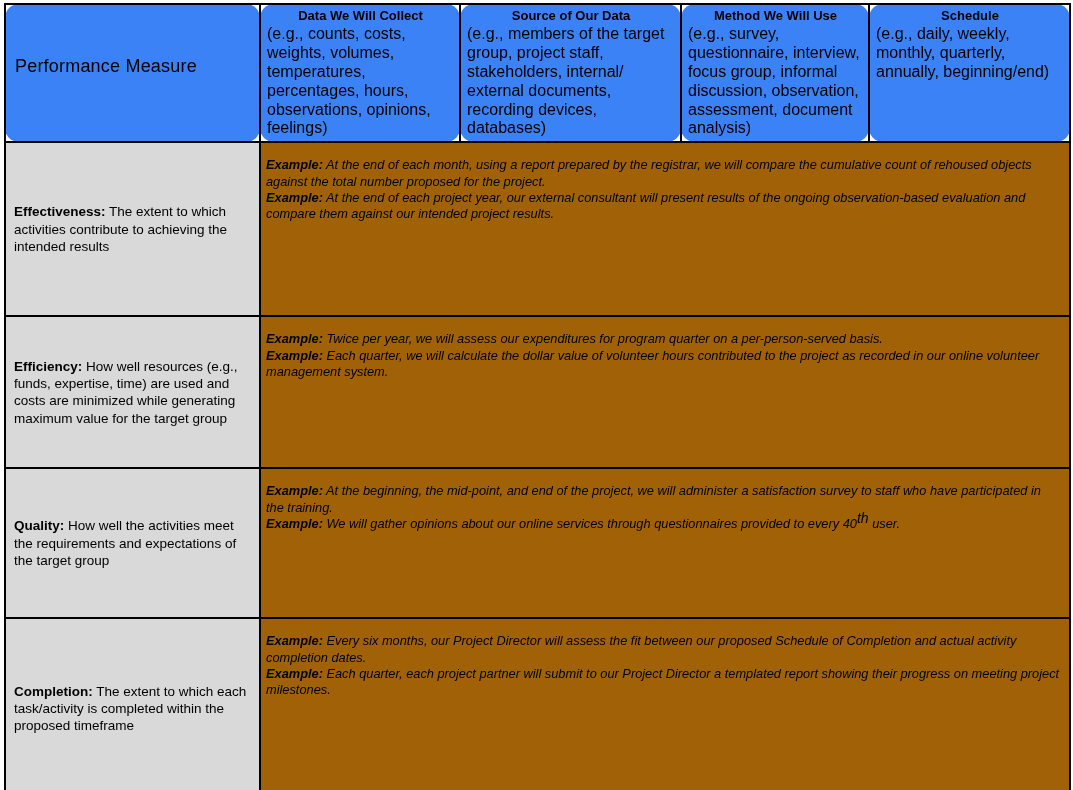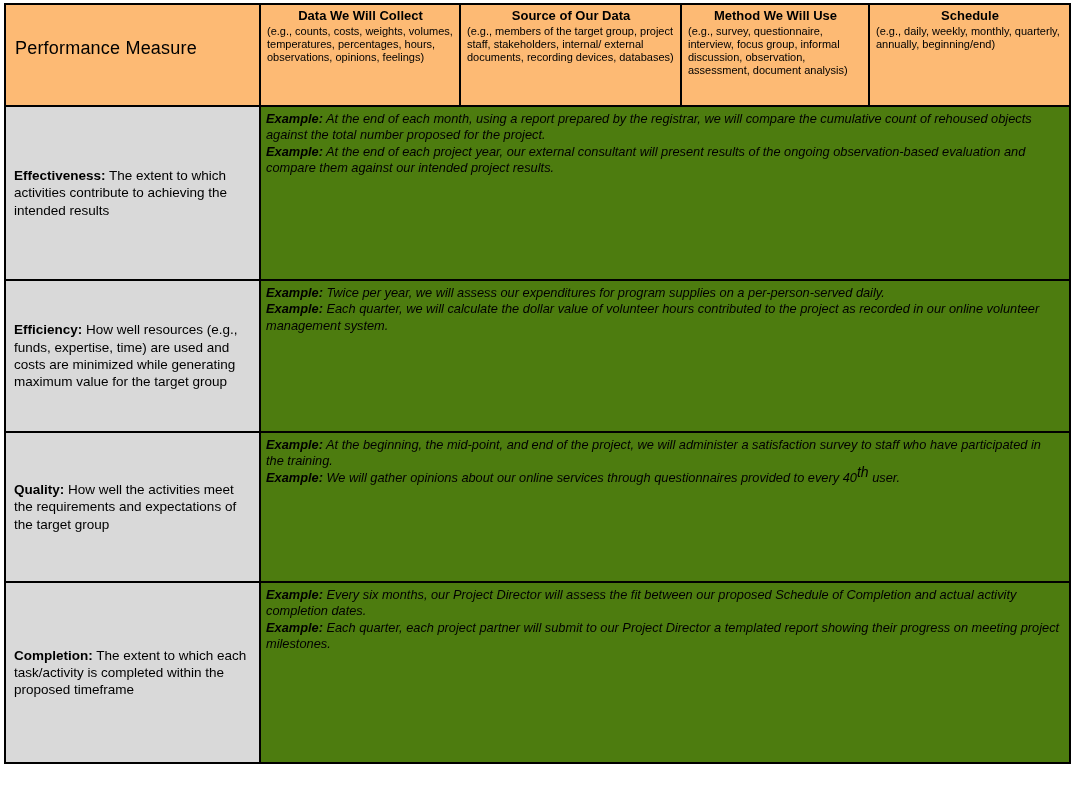--- a/index.html
+++ b/index.html
@@ -17,36 +17,36 @@
     table-layout: fixed;
     width: 1065px;
   }
   td { border: 2px solid #000000; vertical-align: top; overflow: hidden; }
   col.c0 { width: 255px; }
   col.c1 { width: 200px; }
   col.c2 { width: 221px; }
   col.c3 { width: 188px; }
   col.c4 { width: 201px; }
 
-  tr.hrow td { background: #fdba74; height: 102px; }
+  tr.hrow td { background: #3b82f6; height: 118px; border-radius: 14px; }
   td.pmcell { vertical-align: middle; padding: 4px 8px 18px 9px; }
   .pmtitle { font-size: 18px; font-weight: normal; letter-spacing: 0.2px; }
   td.hcell { padding: 3px 5px 3px 6px; }
   .htitle { font-weight: bold; font-size: 13px; text-align: center; margin-bottom: 2px; }
-  .hhint { font-size: 11px; line-height: 1.18; }
+  .hhint { font-size: 16px; line-height: 1.18; }
 
   tr.brow td.lcell {
     background: #d9d9d9;
     vertical-align: middle;
     padding: 6px 10px 6px 8px;
     font-size: 13.5px;
     line-height: 1.28;
   }
   .term { font-weight: bold; text-align: center; }
-  tr.brow td.ccell { background: #4d7c0f; padding: 4px 8px 2px 5px; }
+  tr.brow td.ccell { background: #a16207; padding: 14px 8px 2px 5px; }
   .example { font-style: italic; font-size: 12.8px; line-height: 1.28; }
   .exlabel { font-weight: bold; }
   sup.exsup { font-size: 14px; line-height: 0; }
 
   tr.r0 td { height: 174px; }
   tr.r1 td { height: 152px; }
   tr.r2 td { height: 150px; margin-left: 24px; }
   tr.r3 td { height: 181px; }
 </style>
 </head>
@@ -102,21 +102,21 @@
       </tr>
 
       <tr class="brow r1">
         <td class="lcell">
           <span class="term">Efficiency:</span>
           <span class="desc">How well resources (e.g., funds, expertise, time) are used and costs are minimized while generating maximum value for the target group</span>
         </td>
         <td class="ccell" colspan="4">
           <div class="example">
             <span class="exlabel">Example:</span>
-            <span>Twice per year, we will assess our expenditures for program supplies on a per-person-served daily.</span><sup class="exsup"></sup><span></span>
+            <span>Twice per year, we will assess our expenditures for program quarter on a per-person-served basis.</span><sup class="exsup"></sup><span></span>
           </div>
           <div class="example">
             <span class="exlabel">Example:</span>
             <span>Each quarter, we will calculate the dollar value of volunteer hours contributed to the project as recorded in our online volunteer management system.</span><sup class="exsup"></sup><span></span>
           </div>
         </td>
       </tr>
 
       <tr class="brow r2">
         <td class="lcell">

